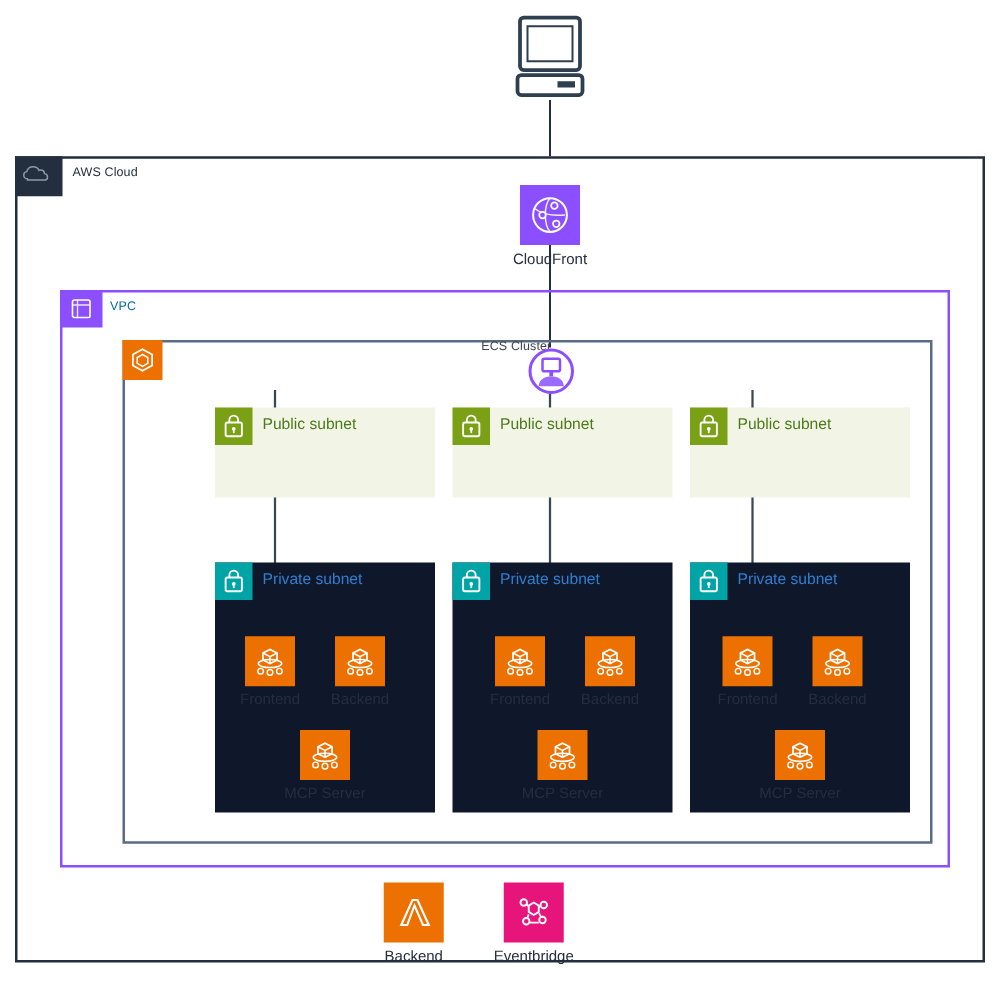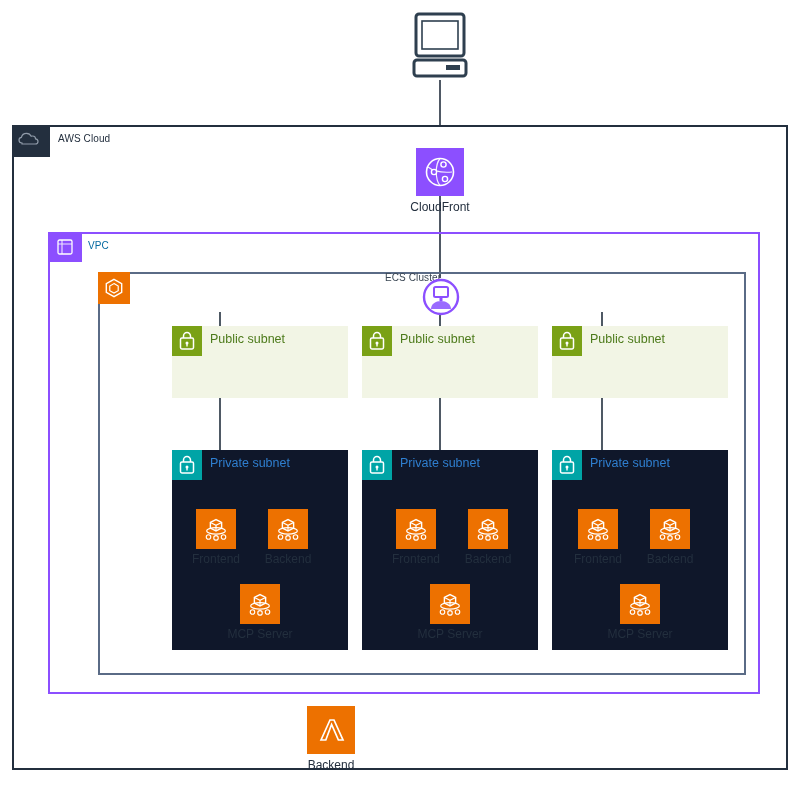--- a/index.html
+++ b/index.html
@@ -347,15 +347,28 @@
 
   <div class="svc" style="left:307px;top:706px;width:48px;height:70px;">
     <div class="svc-box sz48 c-lambda">
       <svg width="32" height="32" viewBox="0 0 32 32">
         <path d="M6 26 15 6h4l9 20h-4.6L16.6 10.4 10.8 26z" fill="none" stroke="#fff" stroke-width="1.7"></path>
       </svg>
     </div>
     <div class="svc-label" style="top:52px;">Backend</div>
   </div>
 
+  <div class="svc" style="left:403px;top:706px;width:48px;height:70px;">
+    <div class="svc-box sz48 c-eventbridge">
+      <svg width="32" height="32" viewBox="0 0 32 32">
+        <path d="M12 10.5 16 8l4 2.5v5L16 18l-4-2.5z" fill="none" stroke="#fff" stroke-width="1.5"></path>
+        <circle cx="8" cy="8" r="2.6" fill="none" stroke="#fff" stroke-width="1.5"></circle>
+        <circle cx="24" cy="10" r="2.6" fill="none" stroke="#fff" stroke-width="1.5"></circle>
+        <circle cx="10" cy="23" r="2.6" fill="none" stroke="#fff" stroke-width="1.5"></circle>
+        <circle cx="23" cy="22" r="2.6" fill="none" stroke="#fff" stroke-width="1.5"></circle>
+        <path d="M10.2 9.6 12 11M21.6 11 20 11.5M12 17.5l-1.2 3M20.2 16.6 22 19.8M13 24h7" stroke="#fff" stroke-width="1.4" fill="none"></path>
+      </svg>
+    </div>
+    <div class="svc-label" style="top:52px;">Eventbridge</div>
+  </div>
 
 
 </div>
 
 </body></html>

